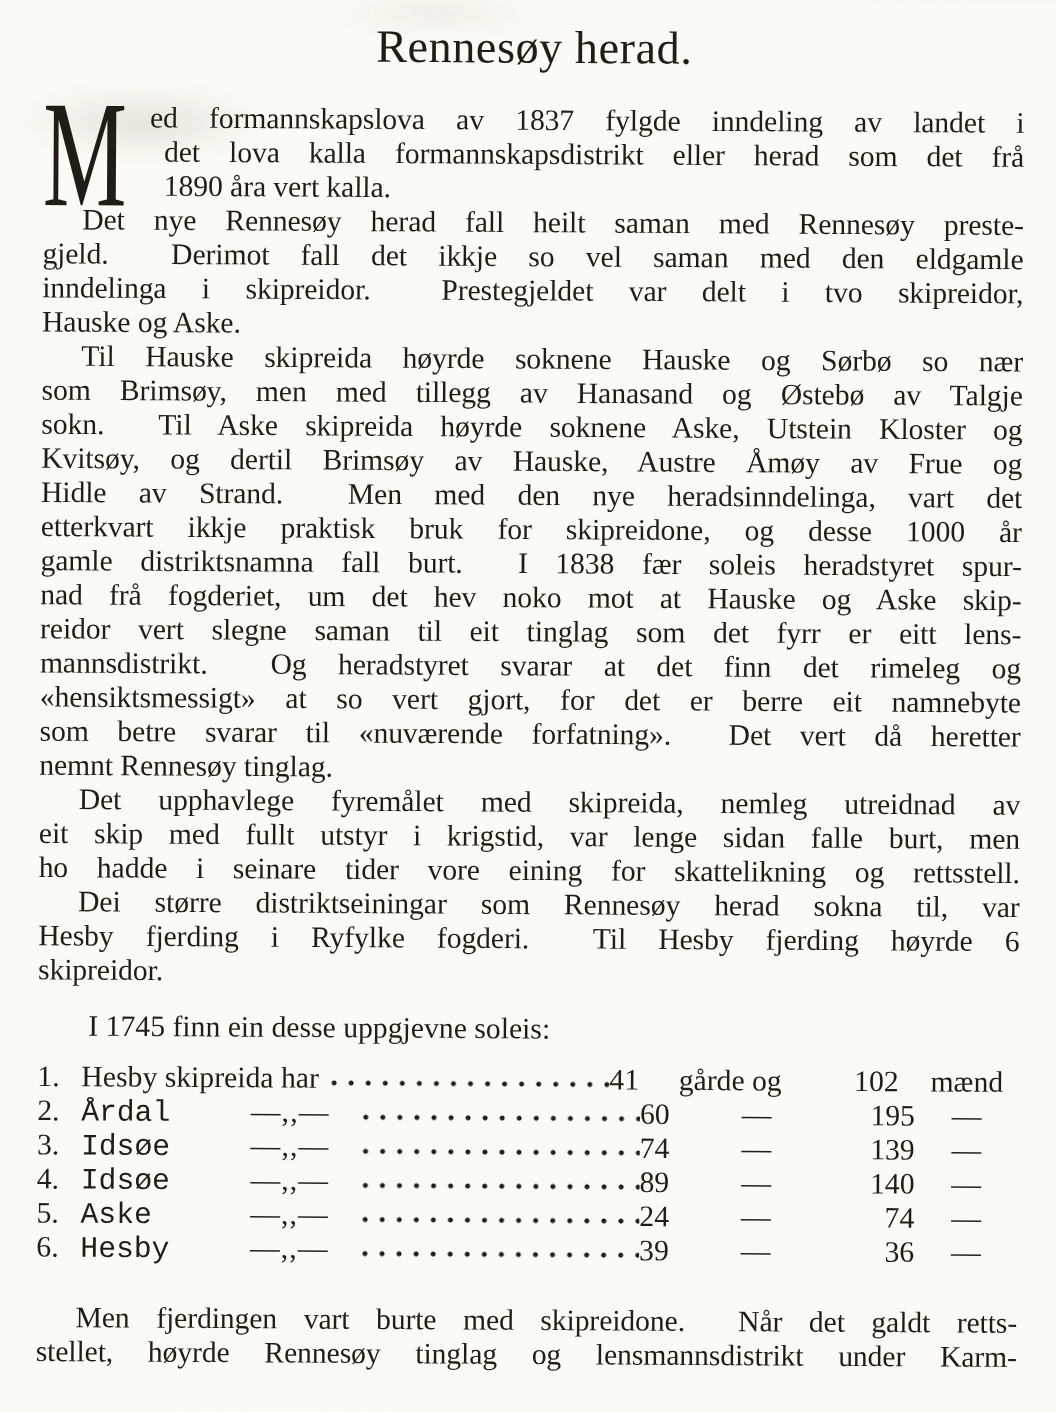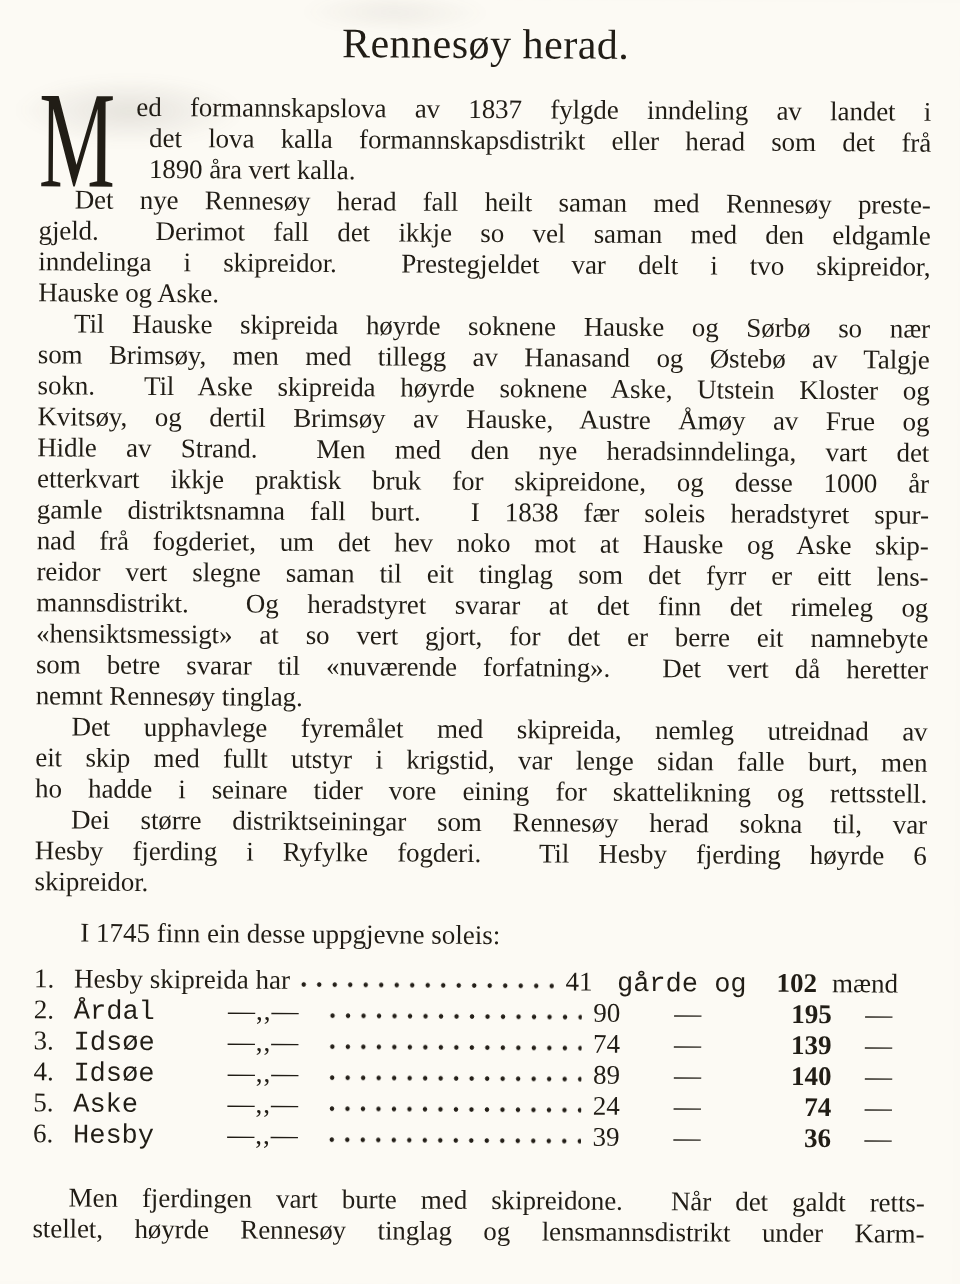--- a/index.html
+++ b/index.html
@@ -69,27 +69,27 @@
   .c-mid{flex:1;display:flex;align-items:baseline;min-width:0;align-self:stretch;}
   .c-name{flex:none;white-space:nowrap;}
   .c-name.fixed{width:135px;font-family:Liberation Mono, monospace;}
   .c-ditto{width:110px;flex:none;text-align:center;letter-spacing:1px;white-space:nowrap;}
   .c-dots{
     flex:1;align-self:stretch;margin-left:6px;
     background-image:radial-gradient(circle at 50% 63%, #241f18 1.9px, rgba(0,0,0,0) 2.6px);
     background-size:15.5px 31px;
     background-repeat:repeat-x;
   }
-  .c-v1{width:50px;flex:none;text-align:center;white-space:nowrap;}
+  .c-v1{width:50px;flex:none;text-align:left;white-space:nowrap;}
   .c-u1{width:112px;flex:none;white-space:nowrap;}
-  .c-u1.word{padding-left:13px;font-family:Liberation Mono, monospace;}
+  .c-u1.word{padding-left:13px;}
   .c-u1.dash{text-align:center;}
-  .c-v2{width:88px;flex:none;text-align:right;white-space:nowrap;font-weight:bold;}
+  .c-v2{width:88px;flex:none;text-align:right;white-space:nowrap;}
   .c-u2{width:94px;flex:none;white-space:nowrap;}
-  .c-u2.word{padding-left:15px;}
+  .c-u2.word{padding-left:15px;text-align:center;}
   .c-u2.dash{text-align:center;}
 
   .closing{margin-top:33px;}
 </style>
 </head>
 <body>
 
 <div class="page">
   <div class="smudge s1"></div>
   <div class="smudge s2"></div>
@@ -151,21 +151,21 @@
           <span class="c-v2">102</span>
           <span class="c-u2 word">mænd</span>
         </div>
         <div class="trow">
           <span class="c-num">2.</span>
           <span class="c-mid">
             <span class="c-name fixed">Årdal</span>
             <span class="c-ditto">—,,—</span>
             <span class="c-dots"></span>
           </span>
-          <span class="c-v1">90</span>
+          <span class="c-v1">60</span>
           <span class="c-u1 dash">—</span>
           <span class="c-v2">195</span>
           <span class="c-u2 dash">—</span>
         </div>
         <div class="trow">
           <span class="c-num">3.</span>
           <span class="c-mid">
             <span class="c-name fixed">Idsøe</span>
             <span class="c-ditto">—,,—</span>
             <span class="c-dots"></span>

